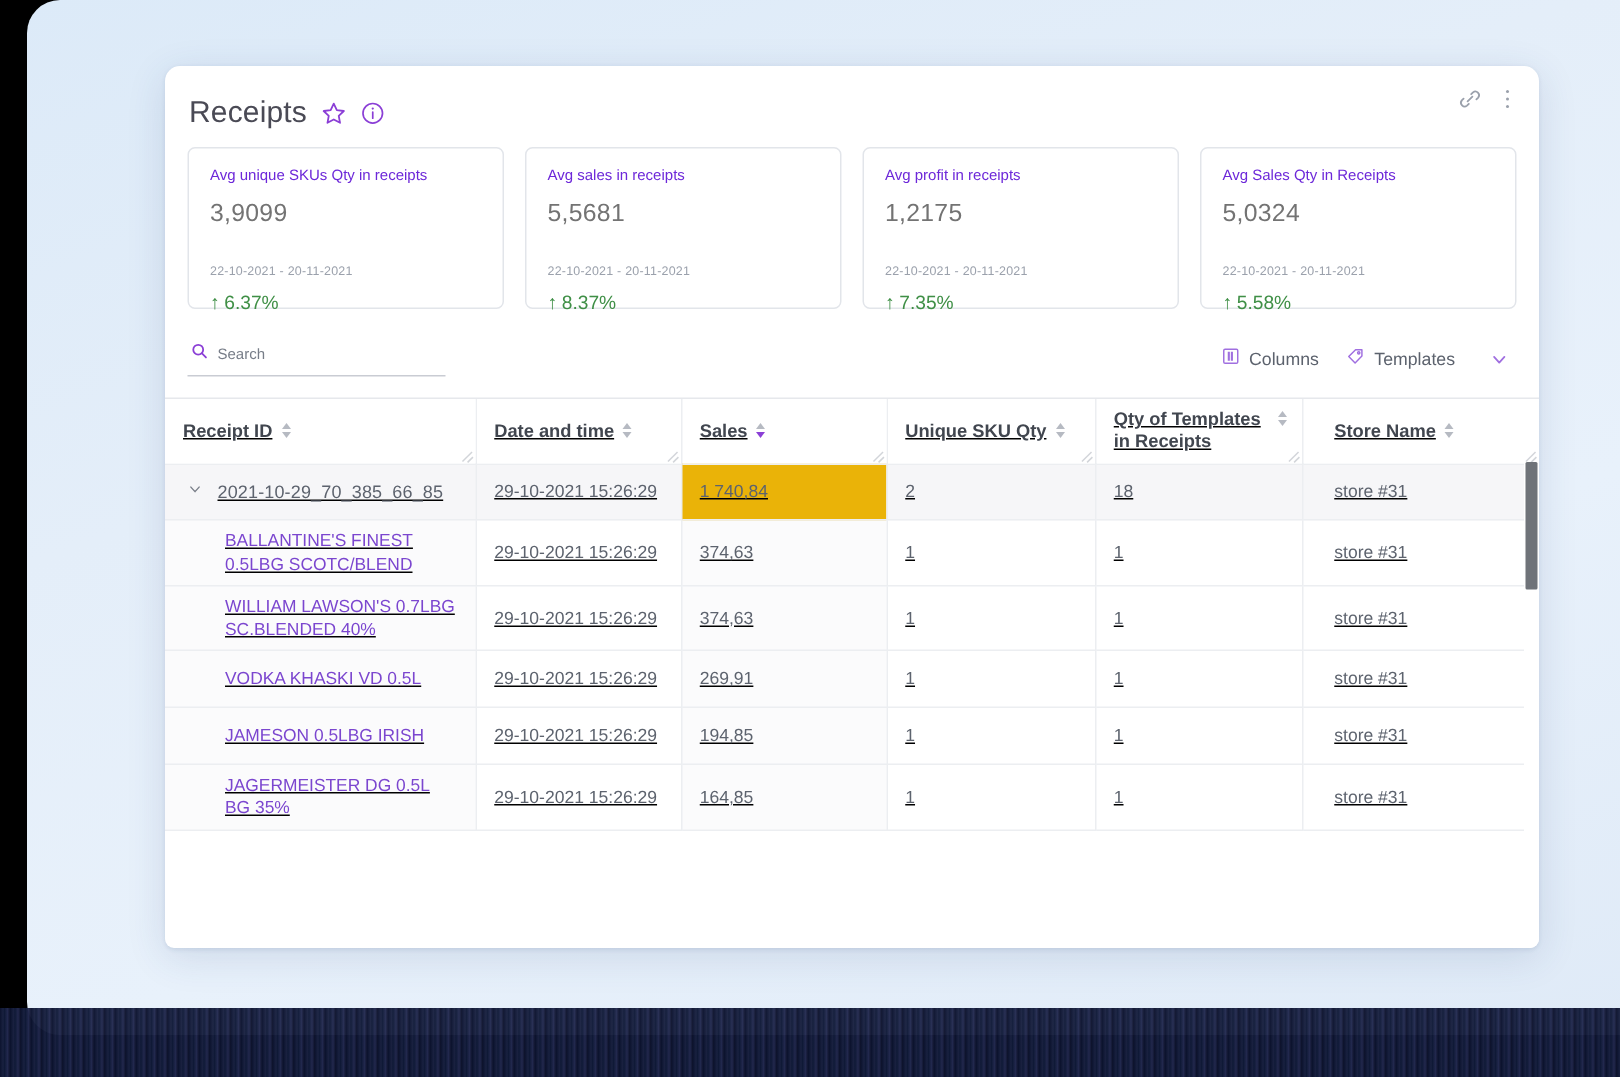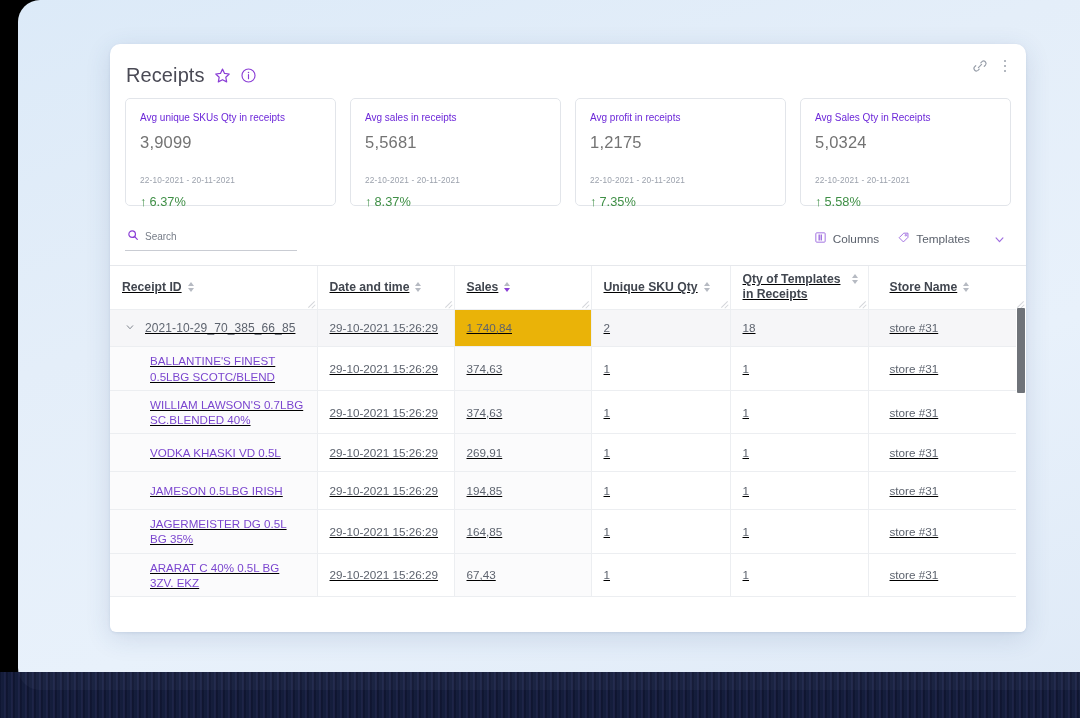--- a/index.html
+++ b/index.html
@@ -576,30 +576,20 @@
               <span class="prod-link">JAGERMEISTER DG 0.5L BG 35%</span>
             </td>
             <td>29-10-2021 15:26:29</td>
             <td class="col-sales">164,85</td>
             <td>1</td>
             <td>1</td>
             <td>store #31</td>
           </tr>
 
 
-          <tr>
-            <td class="col-id">
-              <span class="prod-link">ARARAT C 40% 0.5L BG 3ZV. EKZ</span>
-            </td>
-            <td>29-10-2021 15:26:29</td>
-            <td class="col-sales">67,43</td>
-            <td>1</td>
-            <td>1</td>
-            <td>store #31</td>
-          </tr>
 
         </tbody>
       </table>
 
       <div class="tscroll-track">
         <div class="tscroll-thumb"></div>
       </div>
     </div>
 
   </div>

